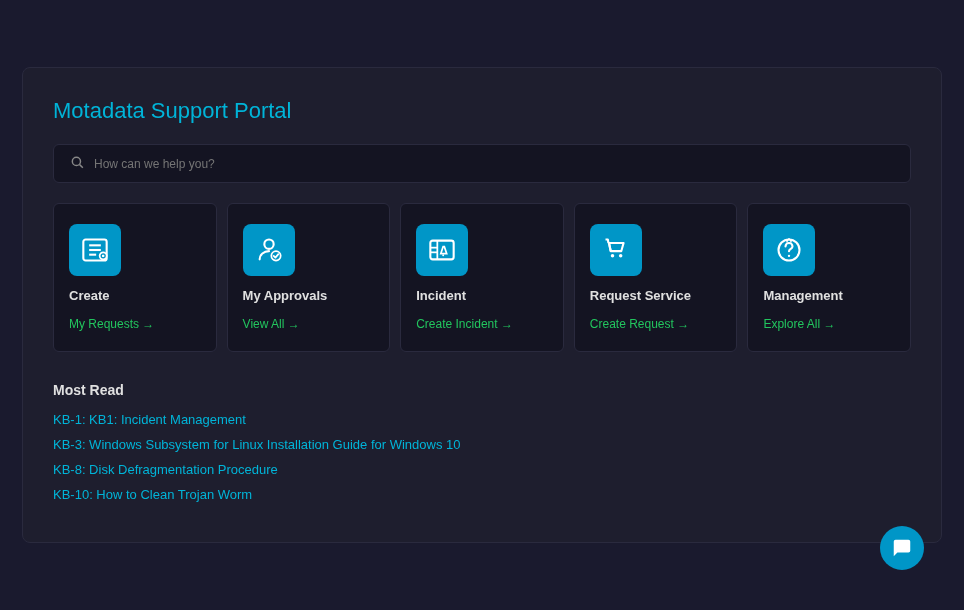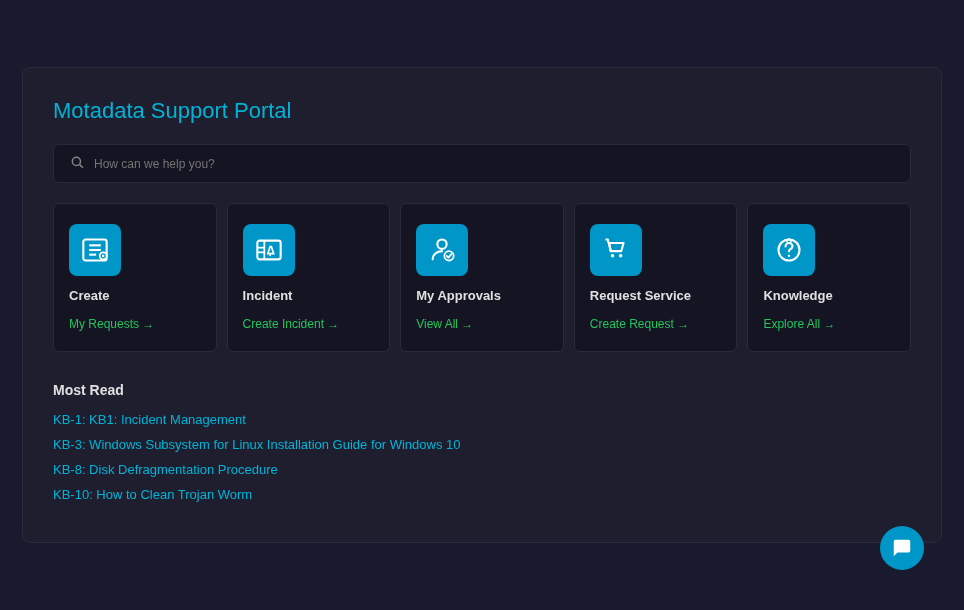--- a/index.html
+++ b/index.html
@@ -160,68 +160,68 @@
           <path d="M18 17h2M19 16v2" stroke="white" stroke-width="1.5"></path>
         </svg>
       </div>
       <div class="card-title">Create</div>
       <a class="card-link" href="#">My Requests →</a>
     </div>
 
     <div class="card">
       <div class="card-icon-wrap">
         <svg viewBox="0 0 24 24">
+          <circle cx="12" cy="7" r="4" fill="none" stroke="white" stroke-width="1.8"></circle>
+          <path d="M4 20c0-4 3.6-7 8-7" stroke="white" stroke-width="1.8" stroke-linecap="round" fill="none"></path>
+          <circle cx="18" cy="17" r="4" fill="#0096c7" stroke="white" stroke-width="1.5"></circle>
+          <path d="M16 17l1.5 1.5 2.5-3" stroke="white" stroke-width="1.5" fill="none" stroke-linecap="round" stroke-linejoin="round"></path>
+        </svg>
+      </div>
+      <div class="card-title">My Approvals</div>
+      <a class="card-link" href="#">View All →</a>
+    </div>
+
+    <div class="card">
+      <div class="card-icon-wrap">
+        <svg viewBox="0 0 24 24">
           <rect x="2" y="4" width="20" height="16" rx="2" fill="none" stroke="white" stroke-width="1.8"></rect>
           <path d="M8 4v16" stroke="white" stroke-width="1.5"></path>
           <path d="M2 10h6" stroke="white" stroke-width="1.5"></path>
           <path d="M2 14h6" stroke="white" stroke-width="1.5"></path>
           <path d="M13 9l-2 6h5l-2-6z" stroke="white" stroke-width="1.5" fill="none"></path>
           <circle cx="13" cy="16.5" r="0.8" fill="white"></circle>
         </svg>
       </div>
       <div class="card-title">Incident</div>
       <a class="card-link" href="#">Create Incident →</a>
     </div>
 
     <div class="card">
       <div class="card-icon-wrap">
         <svg viewBox="0 0 24 24">
-          <circle cx="12" cy="7" r="4" fill="none" stroke="white" stroke-width="1.8"></circle>
-          <path d="M4 20c0-4 3.6-7 8-7" stroke="white" stroke-width="1.8" stroke-linecap="round" fill="none"></path>
-          <circle cx="18" cy="17" r="4" fill="#0096c7" stroke="white" stroke-width="1.5"></circle>
-          <path d="M16 17l1.5 1.5 2.5-3" stroke="white" stroke-width="1.5" fill="none" stroke-linecap="round" stroke-linejoin="round"></path>
-        </svg>
-      </div>
-      <div class="card-title">My Approvals</div>
-      <a class="card-link" href="#">View All →</a>
-    </div>
-
-    <div class="card">
-      <div class="card-icon-wrap">
-        <svg viewBox="0 0 24 24">
           <path d="M3 3h2l.5 3M7.5 13h9l2-7H6L7.5 13z" stroke="white" stroke-width="1.8" fill="none" stroke-linejoin="round"></path>
           <circle cx="9" cy="17" r="1.5" fill="white"></circle>
           <circle cx="16" cy="17" r="1.5" fill="white"></circle>
           <path d="M7.5 13L6 6" stroke="white" stroke-width="1.8"></path>
         </svg>
       </div>
       <div class="card-title">Request Service</div>
       <a class="card-link" href="#">Create Request →</a>
     </div>
 
     <div class="card">
       <div class="card-icon-wrap">
         <svg viewBox="0 0 24 24">
           <circle cx="12" cy="12" r="9" fill="none" stroke="white" stroke-width="1.8"></circle>
           <path d="M9 9c0-1.66 1.34-3 3-3s3 1.34 3 3c0 2-3 2-3 4" stroke="white" stroke-width="1.8" stroke-linecap="round" fill="none"></path>
           <circle cx="12" cy="17" r="1" fill="white"></circle>
           <path d="M10 5.5c0 0 0.5-2 2-3 1.5 1 2 3 2 3" stroke="white" stroke-width="1.2" fill="none"></path>
         </svg>
       </div>
-      <div class="card-title">Knowledge</div>
+      <div class="card-title">Management</div>
       <a class="card-link" href="#">Explore All →</a>
     </div>
 
   </div>
 
   <div class="most-read-section">
     <div class="most-read-title">Most Read</div>
     <div class="most-read-list">
       <a class="most-read-item" href="#">KB-1: KB1: Incident Management</a>
       <a class="most-read-item" href="#">KB-3: Windows Subsystem for Linux Installation Guide for Windows 10</a>

